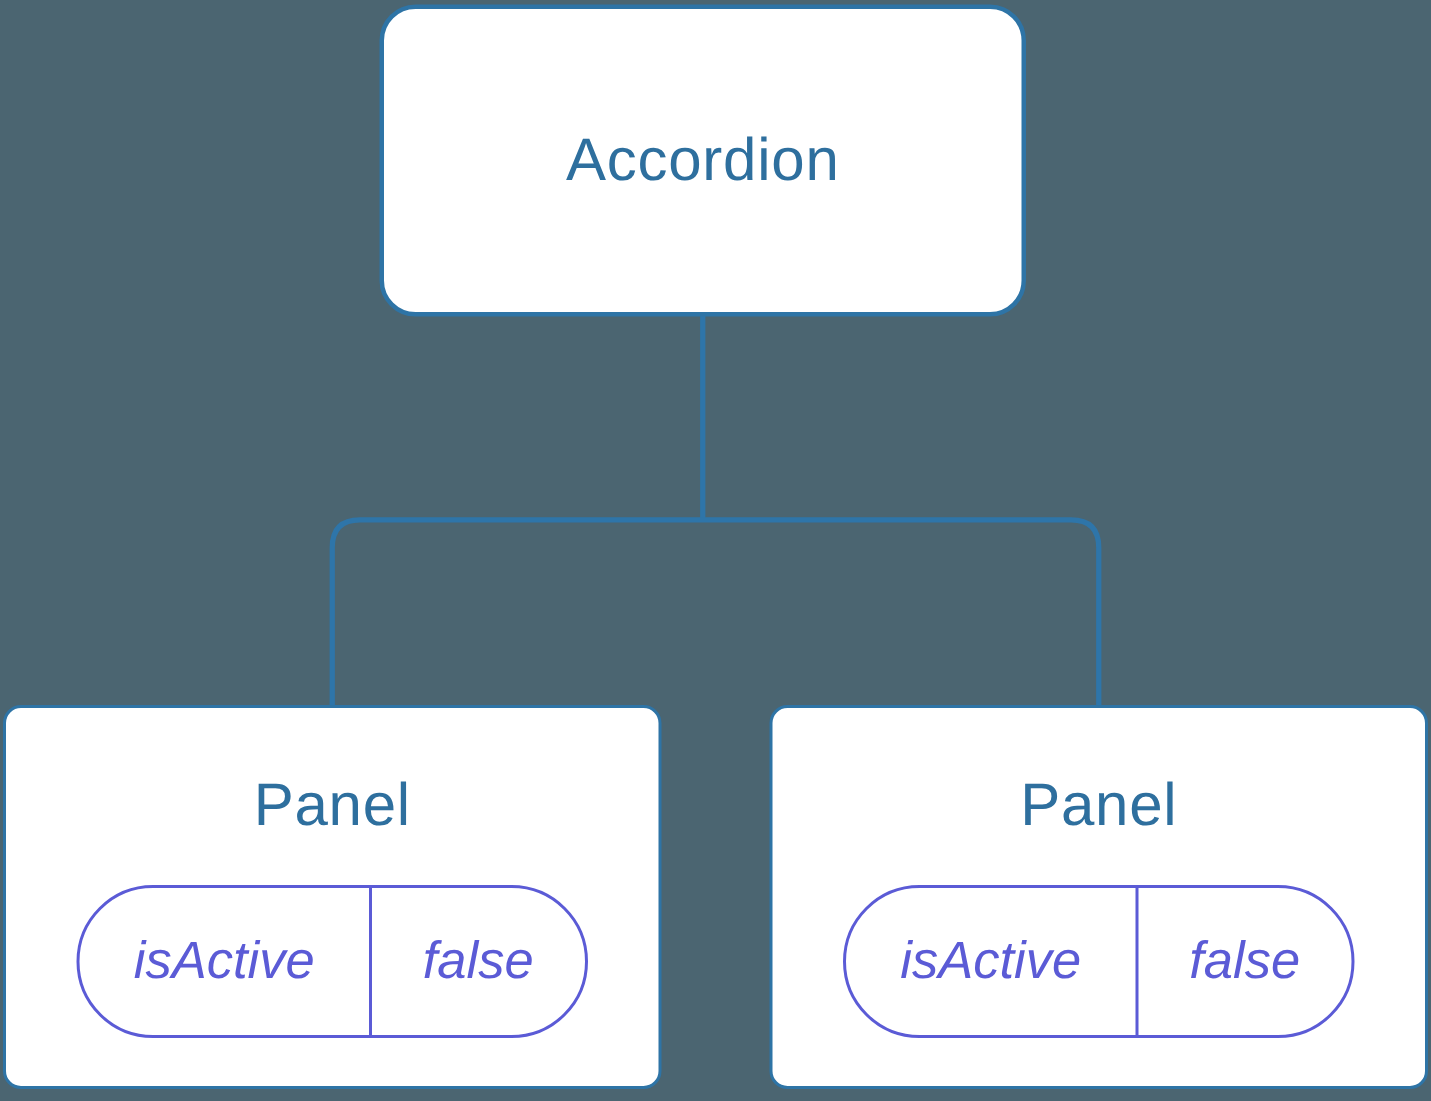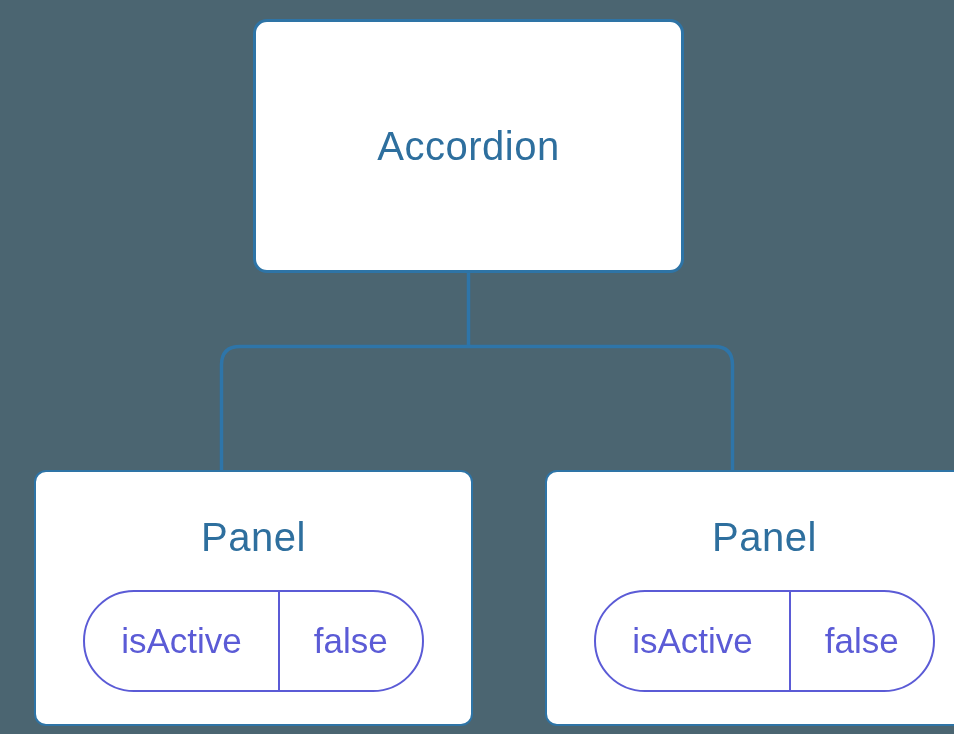--- a/index.html
+++ b/index.html
@@ -37,31 +37,29 @@
     position: absolute;
     background: var(--node-fill);
     border: 3px solid var(--node-border);
     display: flex;
     flex-direction: column;
     align-items: center;
     justify-content: center;
   }
   .node.root {
     left: 253px; top: 3px;
-    width: 431px; height: 254px;
-    border-radius: 14px;
-    margin-top: 16px;
+    width: 431px; height: 208px;
+    border-radius: 24px;
   }
   .node.panel {
     top: 470px;
     width: 439px; height: 256px;
     border-radius: 12px;
     border-width: 2.5px;
     justify-content: flex-start;
-    margin-left: 32px;
   }
   .node.panel.left  { left: 2px; }
   .node.panel.right { left: 513px; }
   .node-title {
     color: var(--title-text);
     font-size: 40px;
     font-weight: 500;
     line-height: 46px;
     letter-spacing: 0.5px;
   }
@@ -75,20 +73,21 @@
     border-radius: 999px;
     overflow: hidden;
   }
   .state-cell {
     display: flex;
     align-items: center;
     justify-content: center;
     color: var(--state-color);
     font-size: 35px;
     font-weight: 500;
+    font-style: italic;
   }
   .state-cell.name  { padding: 0 36px; border-right: 2.5px solid var(--state-color); }
   .state-cell.value { padding: 4px 34px; }
 </style>
 </head>
 <body>
 
 <div class="canvas">
 
   <svg class="connectors" viewBox="0 0 954 734" xmlns="http://www.w3.org/2000/svg" aria-hidden="true">

